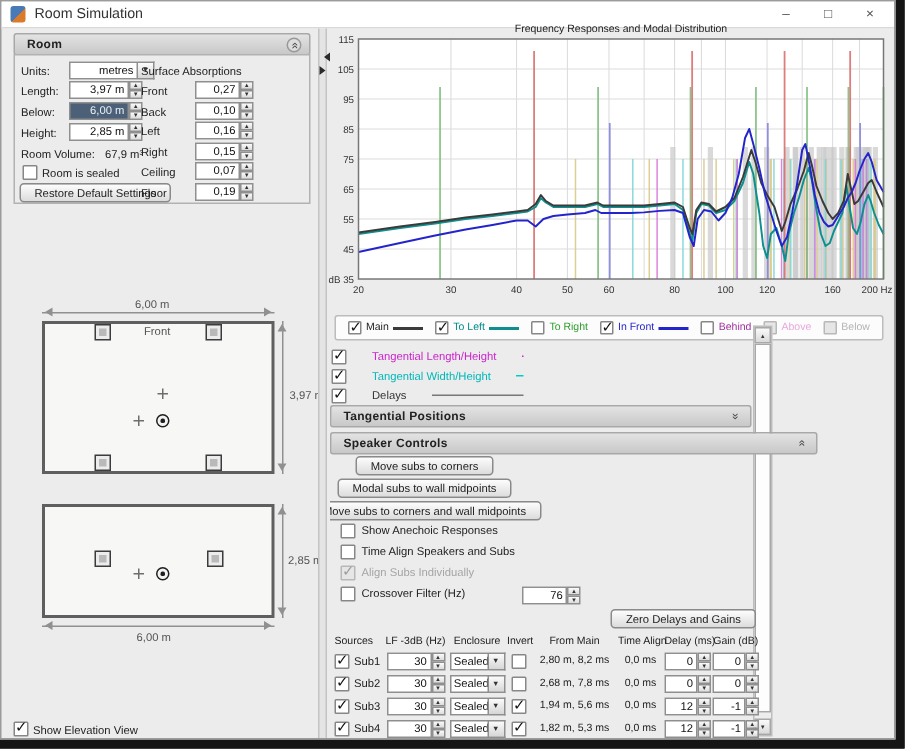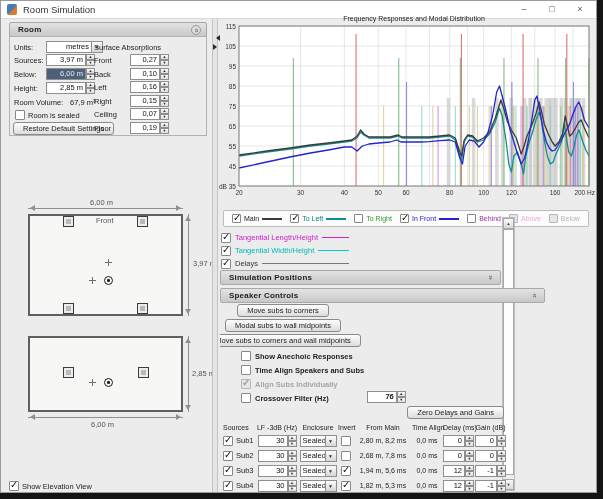--- a/index.html
+++ b/index.html
@@ -72,35 +72,35 @@
             border-left:1px solid #c4c4c4;border-right:1px solid #c4c4c4;}
   .spl-arr-l{position:absolute;left:0px;top:16px;width:0;height:0;border:3px solid transparent;border-right:4px solid #2a2a2a;}
   .spl-arr-r{position:absolute;left:0px;top:25px;width:0;height:0;border:3px solid transparent;border-left:4px solid #2a2a2a;}
   
   .legend{position:absolute;left:222px;top:209px;width:366px;height:17px;background:#fcfcfc;
           border:1px solid #bcbcbc;border-radius:2px;display:flex;align-items:center;
           justify-content:space-between;padding:0 8px;}
   .leg-item{display:flex;align-items:center;gap:3px;font-size:7px;white-space:nowrap;}
   .leg-line{width:20px;height:2px;}
   .modelist{position:absolute;left:220px;top:230px;width:128px;}
-  .mode-row{display:flex;align-items:center;height:13px;gap:4px;}
+  .mode-row{display:flex;align-items:center;height:13px;gap:17px;}
   .mode-row .lbl2{font-size:7.5px;white-space:nowrap;}
   .mode-line{flex:1;height:1px;}
   
   .vscroll{position:absolute;left:501px;top:216px;width:13px;height:274px;background:#ededed;
            border:1px solid #bdbdbd;}
   .sb-btn{position:absolute;left:0;width:11px;height:11px;background:linear-gradient(#fafafa,#d9d9d9);
           border:1px solid #a8a8a8;font-size:4px;text-align:center;line-height:10px;color:#333;}
   .sb-btn.up{top:0;} .sb-btn.up::after{content:"\25b2";}
   .sb-btn.down{bottom:0;} .sb-btn.down::after{content:"\25bc";}
   .sb-thumb{position:absolute;left:0;top:11px;width:11px;height:246px;background:#fdfdfd;border:1px solid #a8a8a8;}
   
   .sc-body{position:absolute;left:219px;top:303px;width:298px;height:190px;overflow:hidden;}
   .btncol{display:flex;flex-direction:column;align-items:center;gap:2px;width:126px;}
-  .cbrow{display:flex;align-items:flex-end;gap:4px;height:12px;margin:2px 0 0 21px;font-weight:bold;}
+  .cbrow{display:flex;align-items:flex-start;gap:4px;height:12px;margin:2px 0 0 7px;}
   .zero-row{display:flex;justify-content:flex-end;padding-right:14px;margin-top:3px;}
   .tbl{display:grid;grid-template-columns:32px 42px 38px 16px 56px 30px 31px 31px;
        column-gap:1px;margin:4px 0 0 3px;align-items:center;}
   .th{font-size:7px;color:#222;text-align:center;height:10px;line-height:10px;white-space:nowrap;}
   .th.left{text-align:left;}
   .td{display:flex;align-items:center;justify-content:center;height:15px;font-size:7px;color:#222;white-space:nowrap;}
   .td.left{justify-content:flex-start;}
   .chart-wrap{position:absolute;left:214px;top:12px;width:380px;height:200px;}
 </style>
 </head>
@@ -122,21 +122,21 @@
     <div class="phdr" style="left:8px;top:21px;width:198px;">
       <span class="t">Room</span>
       <span class="chev up"></span>
     </div>
     <div class="panel-body" style="left:8px;top:35px;width:198px;height:100px;">
       <span class="lbl abs" style="left:4px;top:6px;">Units:</span>
       <div class="combo abs" style="left:36px;top:4px;">
         <div class="fld" style="width:46px;">metres</div>
         <div class="arr"></div>
       </div>
-      <span class="lbl abs" style="left:4px;top:19px;">Sources:</span>
+      <span class="lbl abs" style="left:4px;top:19px;">Length:</span>
       <div class="row abs" style="left:36px;top:17px;">
         <div class="fld" style="width:40px;">3,97 m</div>
         <div class="spin">
             <i class="u"></i>
             <i class="d"></i>
           </div>
       </div>
       <span class="lbl abs" style="left:4px;top:33px;">Below:</span>
       <div class="row abs" style="left:36px;top:31px;">
         <div class="fld sel" style="width:40px;">6,00 m</div>
@@ -427,21 +427,21 @@
         </div>
       </div>
 
     <div class="vscroll">
       <div class="sb-btn up"></div>
       <div class="sb-thumb"></div>
       <div class="sb-btn down"></div>
     </div>
 
     <div class="phdr" style="left:219px;top:269px;width:281px;">
-      <span class="t">Simulation Positions</span>
+      <span class="t">Tangential Positions</span>
       <span class="chev down flat"></span>
     </div>
     <div class="phdr" style="left:219px;top:287px;width:325px;">
       <span class="t">Speaker Controls</span>
       <span class="chev up flat"></span>
     </div>
 
     <div class="sc-body">
       <div class="btncol" id="sc-buttons">
           <button class="btn">Move subs to corners</button>

